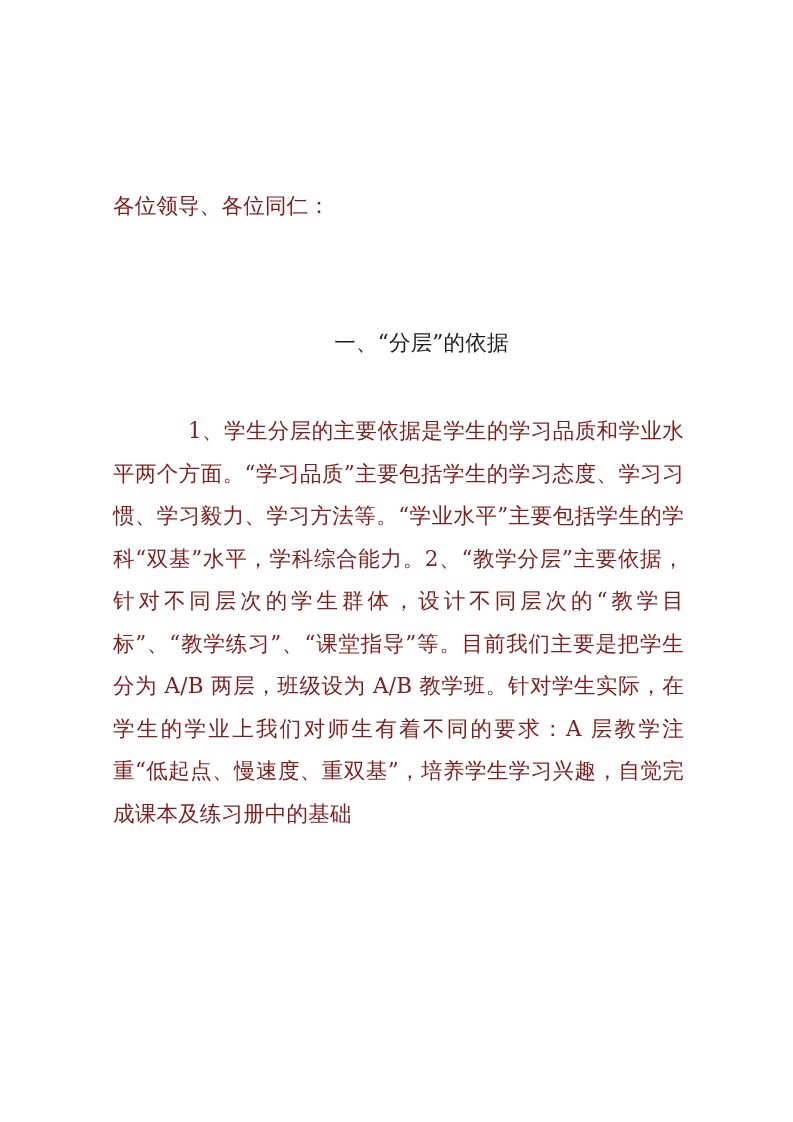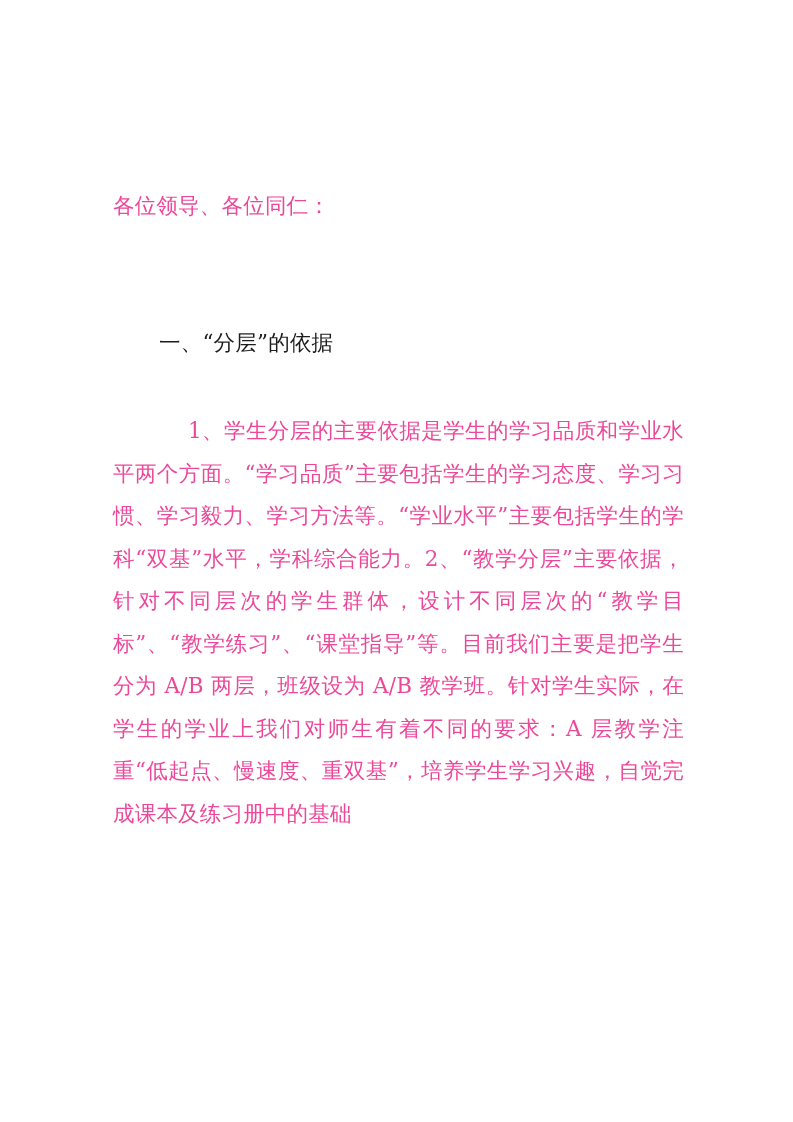--- a/index.html
+++ b/index.html
@@ -25,37 +25,37 @@
     width: 571px;
   }
   .para {
     margin: 0;
     font-size: 21.5px;
     line-height: 42.5px;
     text-align: justify;
     text-justify: inter-ideograph;
     letter-spacing: 0.2px;
     word-break: break-all;
-    color: #ec4899;
+    color: #7f1d1d;
   }
   .salutation {
     text-indent: 0;
   }
   .indent-3 {
     text-indent: 75px;
   }
   .indent-2 {
     text-indent: 46px;
   }
   .heading {
     margin: 0;
     font-size: 21.5px;
     line-height: 42.5px;
     font-weight: normal;
-    text-align: left;
+    text-align: center;
     letter-spacing: 0.2px;
     color: #1c1c1c;
   }
   .gap-md  { height: 46px; }
   .gap-lg  { height: 48px; }
 </style>
 </head>
 <body>
 
 <div class="page">

